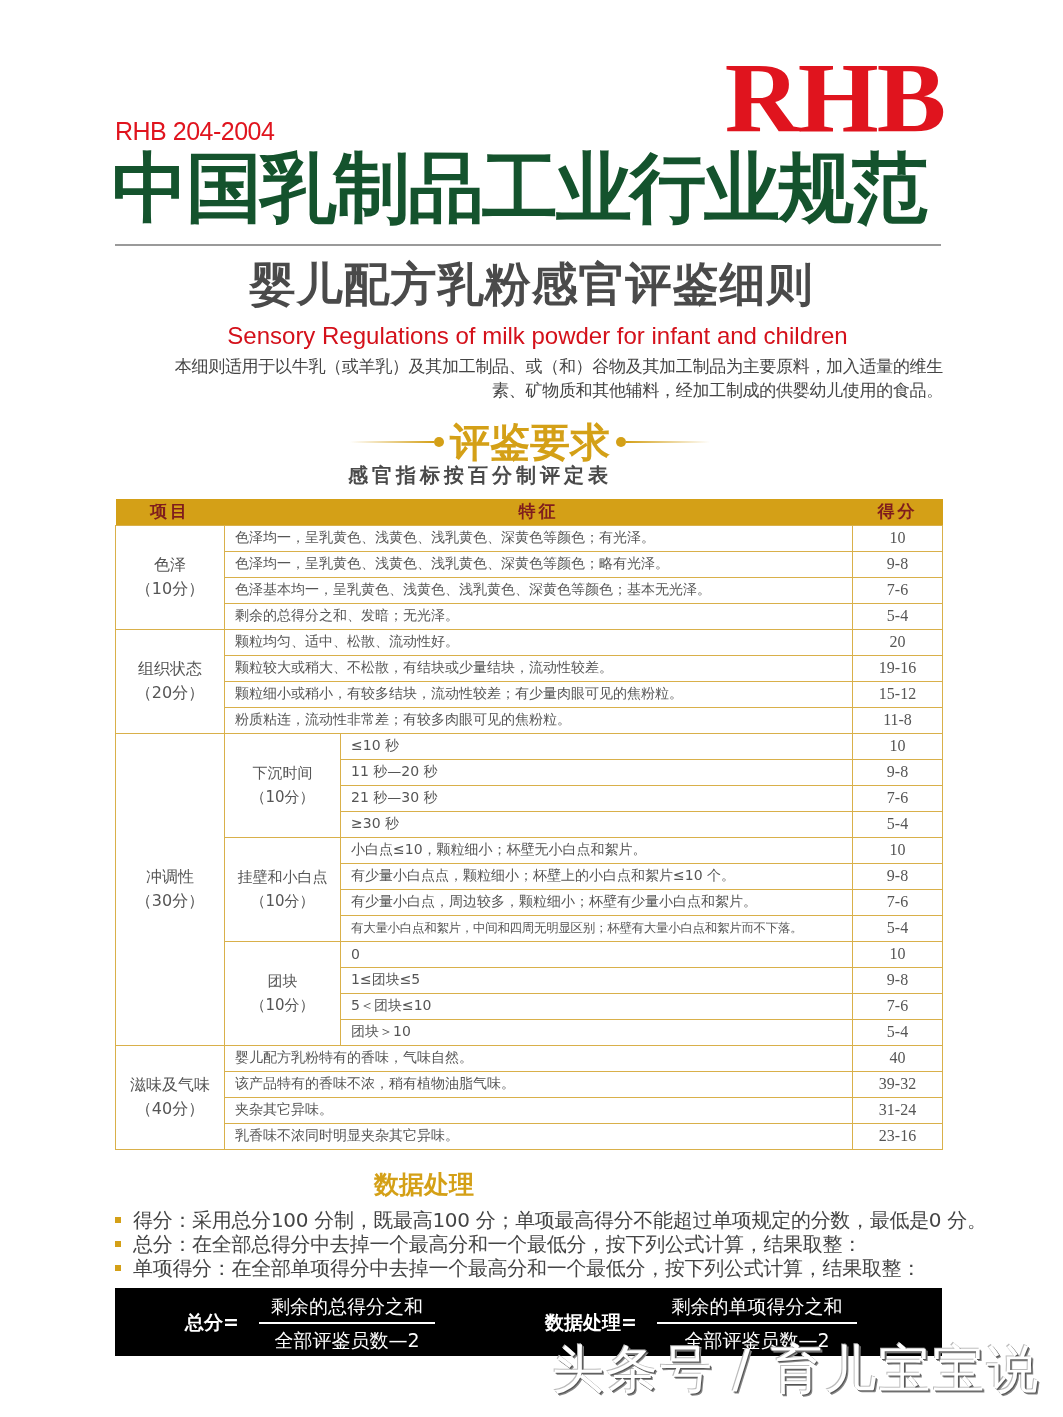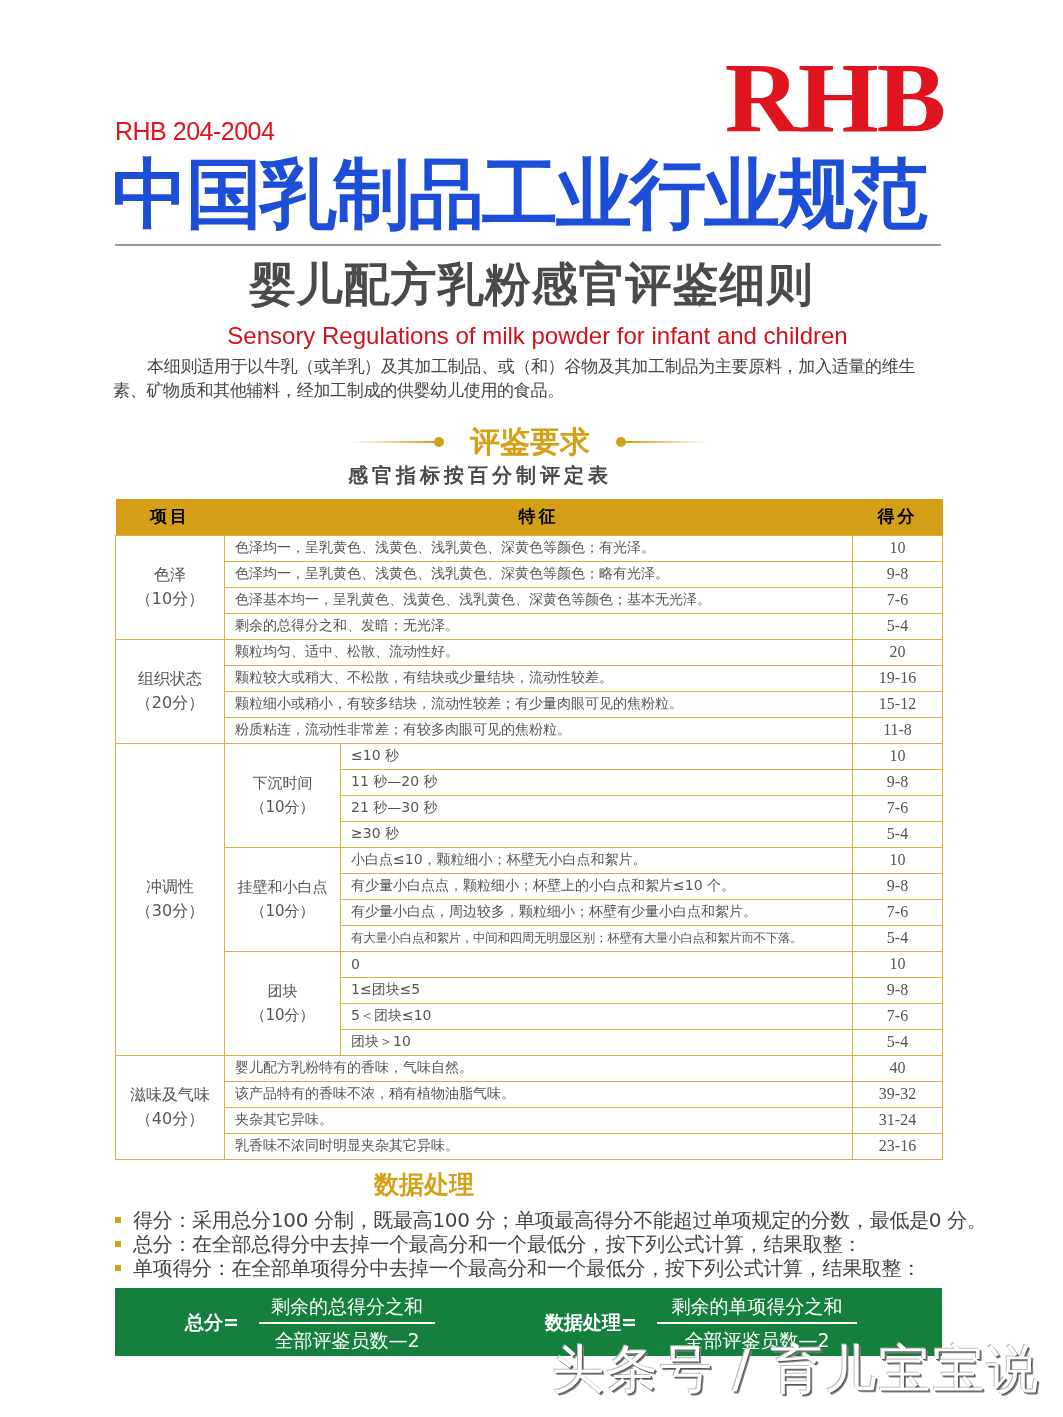--- a/index.html
+++ b/index.html
@@ -11,60 +11,60 @@
     font-family: "Liberation Serif", "DejaVu Serif", serif; font-weight: 900;
     font-size: 104px; line-height: 96px; color: #e0141e; letter-spacing: -2px;
     transform: scaleY(0.95); transform-origin: top left; text-align: right;
   }
   .std-code {
     position: absolute; left: 115px; top: 117px; font-family: "Liberation Sans", sans-serif;
     font-size: 25px; color: #e0141e; letter-spacing: -0.5px;
   }
   .main-title {
     position: absolute; left: 112px; top: 154px; width: 832px;
-    font-family: Liberation Sans, sans-serif; font-weight: bold; font-size: 76px; line-height: 80px;
-    color: #1d4ed8; letter-spacing: -2px; white-space: nowrap;
+    font-family: Liberation Mono, monospace; font-weight: bold; font-size: 76px; line-height: 80px;
+    color: #14532d; letter-spacing: -2px; white-space: nowrap;
   }
   .rule { position: absolute; left: 115px; top: 244px; width: 826px; height: 2px; background: #9a9a9a; }
 
   .sub-title {
     position: absolute; left: 0; top: 254px; width: 1063px; text-align: center;
     font-weight: bold; font-size: 46px; line-height: 60px; color: #4a4a4a; letter-spacing: 1px;
   }
   .en-title {
     position: absolute; left: 0; top: 322px; width: 1075px; text-align: center;
     font-family: "Liberation Sans", sans-serif; font-size: 24px; color: #d4101a;
   }
   .intro {
     position: absolute; left: 113px; top: 354px; width: 830px;
-    font-size: 17px; line-height: 24px; color: #444; text-indent: 34px; letter-spacing: -0.3px;
+    font-size: 17px; line-height: 24px; color: #444; text-indent: 34px; letter-spacing: -0.3px; text-align: right;
   }
 
   .req-heading { position: absolute; left: 350px; top: 424px; width: 360px; height: 36px; }
   .req-heading .line { position: absolute; top: 17px; height: 2px; width: 84px; }
   .req-heading .line.l { left: 0; background: linear-gradient(to right, rgba(212,160,23,0), #d4a017); }
   .req-heading .line.r { right: 0; background: linear-gradient(to left, rgba(212,160,23,0), #d4a017); }
   .req-heading .dot { position: absolute; top: 13px; width: 10px; height: 10px; border-radius: 50%; background: #d4a017; }
   .req-heading .dot.l { left: 84px; }
   .req-heading .dot.r { right: 84px; }
   .req-heading .txt {
     position: absolute; left: 0; width: 360px; top: 0; text-align: center;
-    font-weight: bold; font-size: 30px; line-height: 36px; color: #d4a017;
+    font-weight: bold; font-size: 40px; line-height: 36px; color: #d4a017;
   }
   .table-caption {
     position: absolute; left: 0; width: 960px; top: 462px; text-align: center;
     font-weight: bold; font-size: 20px; letter-spacing: 4px; color: #4a4a4a;
   }
 
   table.eval {
     position: absolute; left: 115px; top: 499px; width: 827px;
     border-collapse: collapse; table-layout: fixed; font-size: 14px; color: #555;
   }
   table.eval th {
-    background: #d4a017; color: #000000; font-weight: bold; font-size: 17px; height: 36px;
+    background: #d4a017; color: #7f1d1d; font-weight: bold; font-size: 17px; height: 26px;
     letter-spacing: 3px; border: none;
   }
   table.eval td {
     height: 26px; border: 1.5px solid #d9b04a; padding: 0 10px; white-space: nowrap;
   }
   table.eval td.cat { text-align: center; font-size: 16px; line-height: 24px; color: #555; padding: 0; }
   table.eval td.sub { text-align: center; font-size: 15px; line-height: 24px; color: #555; padding: 0; }
   table.eval td.feat { font-size: 14px; }
   table.eval td.feat.small { font-size: 12.5px; letter-spacing: -0.3px; }
   table.eval td.score { text-align: center; font-family: Liberation Serif, serif; font-size: 16px; }
@@ -73,21 +73,21 @@
     position: absolute; left: 0; width: 848px; top: 1168px; text-align: center;
     font-weight: bold; font-size: 25px; color: #d4a017;
   }
   .bullets { position: absolute; left: 113px; top: 1208px; width: 840px; list-style: none; }
   .bullets li {
     position: relative; padding-left: 20px; font-size: 20px; line-height: 24px; color: #444;
     letter-spacing: -0.3px; white-space: nowrap;
   }
   .bullets li .sq { position: absolute; left: 2px; top: 9px; width: 6px; height: 6px; background: #d4a017; }
 
-  .formula-band { position: absolute; left: 115px; top: 1288px; width: 827px; height: 68px; background: #15803d; }
+  .formula-band { position: absolute; left: 115px; top: 1288px; width: 827px; height: 68px; background: #000000; }
   .formula { position: absolute; top: 0; height: 68px; color: #fff; }
   .formula .lhs { position: absolute; top: 22px; font-weight: bold; font-size: 19px; white-space: nowrap; }
   .formula .frac { position: absolute; top: 4px; text-align: center; }
   .formula .num { font-size: 19px; line-height: 28px; white-space: nowrap; text-align: center; }
   .formula .bar { height: 2px; background: #fff; margin: 2px 0; }
   .formula .den { font-size: 19px; line-height: 28px; white-space: nowrap; }
   .f1 { left: 70px; width: 320px; }
   .f1 .lhs { left: 0; }
   .f1 .frac { left: 74px; width: 176px; }
   .f2 { left: 430px; width: 340px; }

